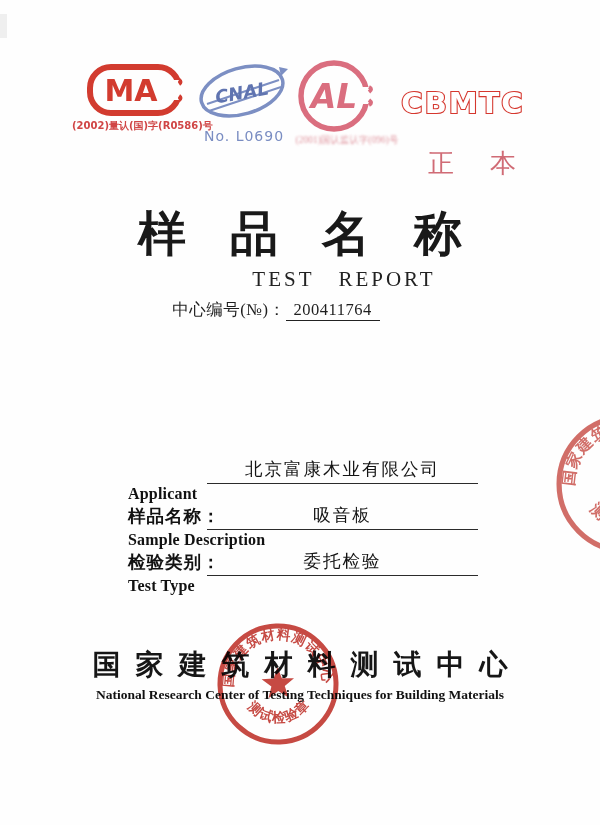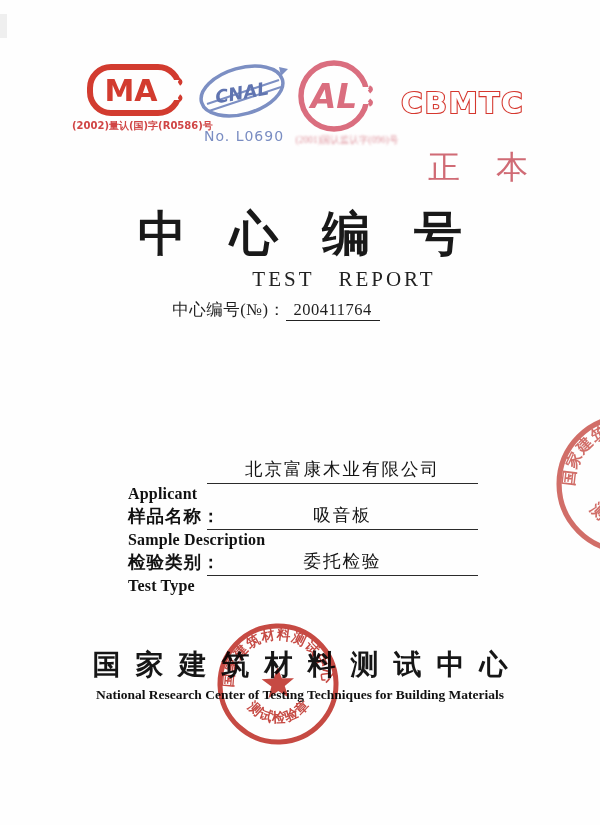--- a/index.html
+++ b/index.html
@@ -20,21 +20,21 @@
     left:198px;top:128px;width:92px;text-align:center;
     font-family:"DejaVu Sans",sans-serif;font-size:14px;
     color:#7a8dc2;letter-spacing:1px;filter:blur(.3px);
   }
   .al-caption{
     left:289px;top:134px;width:116px;text-align:center;
     font-size:9.5px;color:#d87a86;white-space:nowrap;
     filter:blur(1.1px);opacity:.8;
   }
   .zhengben{
-    left:428px;top:146px;font-size:32px;color:#c8525e;
+    left:428px;top:146px;font-size:26px;color:#c8525e;
     letter-spacing:36px;white-space:nowrap;filter:blur(.4px);opacity:.85;
   }
   
   .title-zh{
     left:0;top:202px;width:600px;text-align:center;
     font-size:48px;font-weight:600;letter-spacing:44px;padding-left:44px;
     box-sizing:border-box;color:#191919;white-space:nowrap;
   }
   .title-en{
     left:0;top:267px;width:600px;text-align:center;
@@ -103,21 +103,21 @@
     </g>
   </svg>
   <div class="abs al-caption">(2001)国认监认字(096)号</div>
 
   <svg class="abs" style="left:396px;top:82px" width="134" height="42" viewBox="0 0 134 42">
     <text x="67" y="31" text-anchor="middle" font-family="DejaVu Sans, sans-serif" font-size="29" font-weight="bold" letter-spacing="2" fill="#ffffff" stroke="#d5372e" stroke-width="2.2" paint-order="stroke">CBMTC</text>
   </svg>
 
   <div class="abs zhengben">正本</div>
 
-  <div class="abs title-zh">中心编号</div>
+  <div class="abs title-zh">样品名称</div>
   <div class="abs title-en">TEST  REPORT</div>
   <div class="abs report-no">
     <span>中心编号(№)：</span><span class="num">200411764</span>
   </div>
 
   <div class="abs f-line" style="top:457px">北京富康木业有限公司</div>
   <div class="abs f-en" style="top:485px">Applicant</div>
 
   <div class="abs f-label" style="top:504px">样品名称：</div>
   <div class="abs f-line" style="top:503px">吸音板</div>

